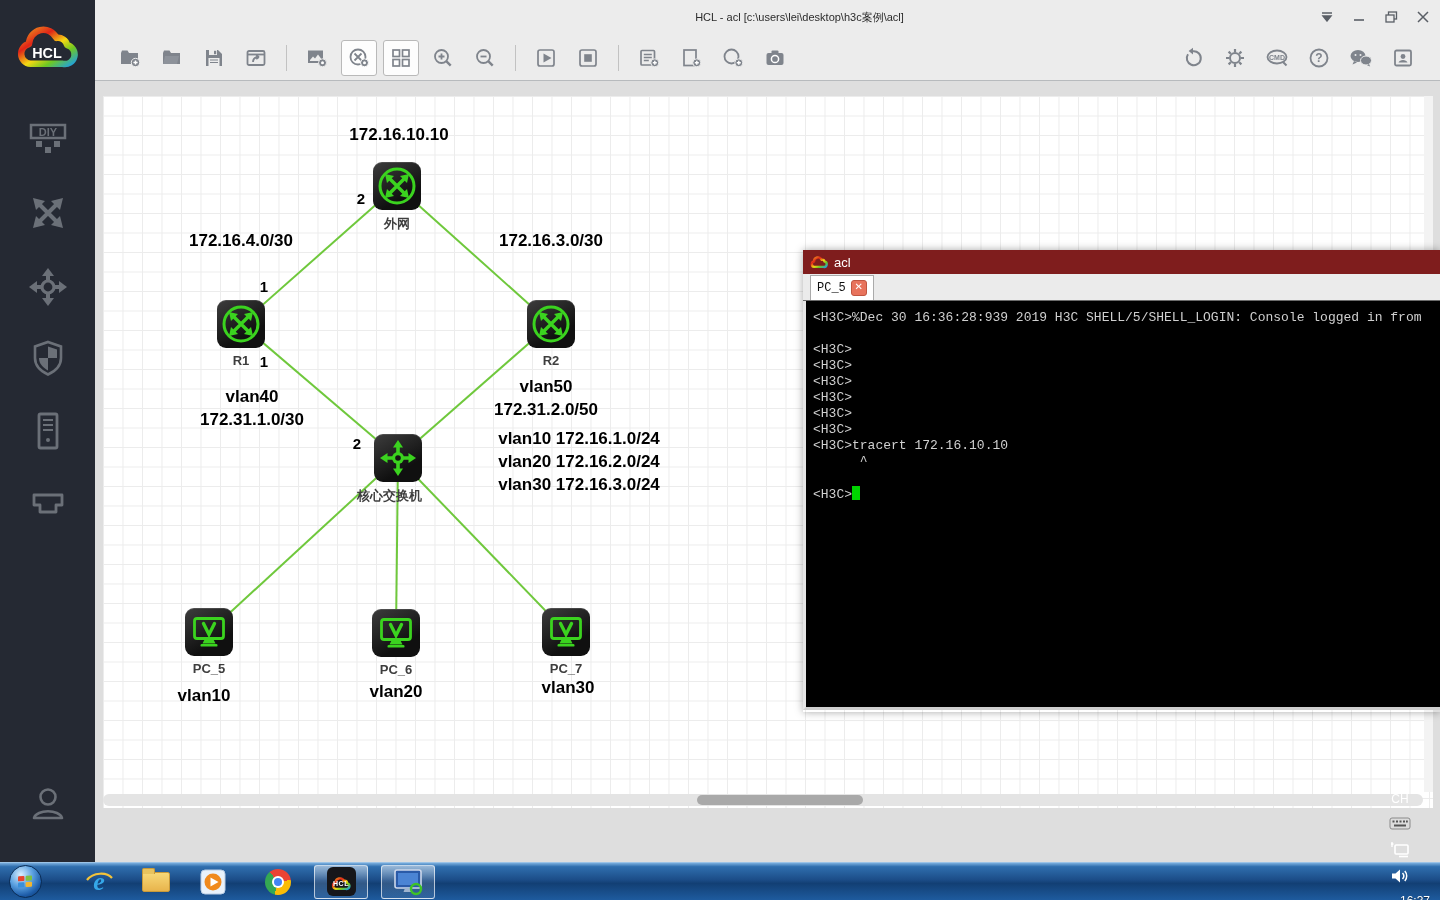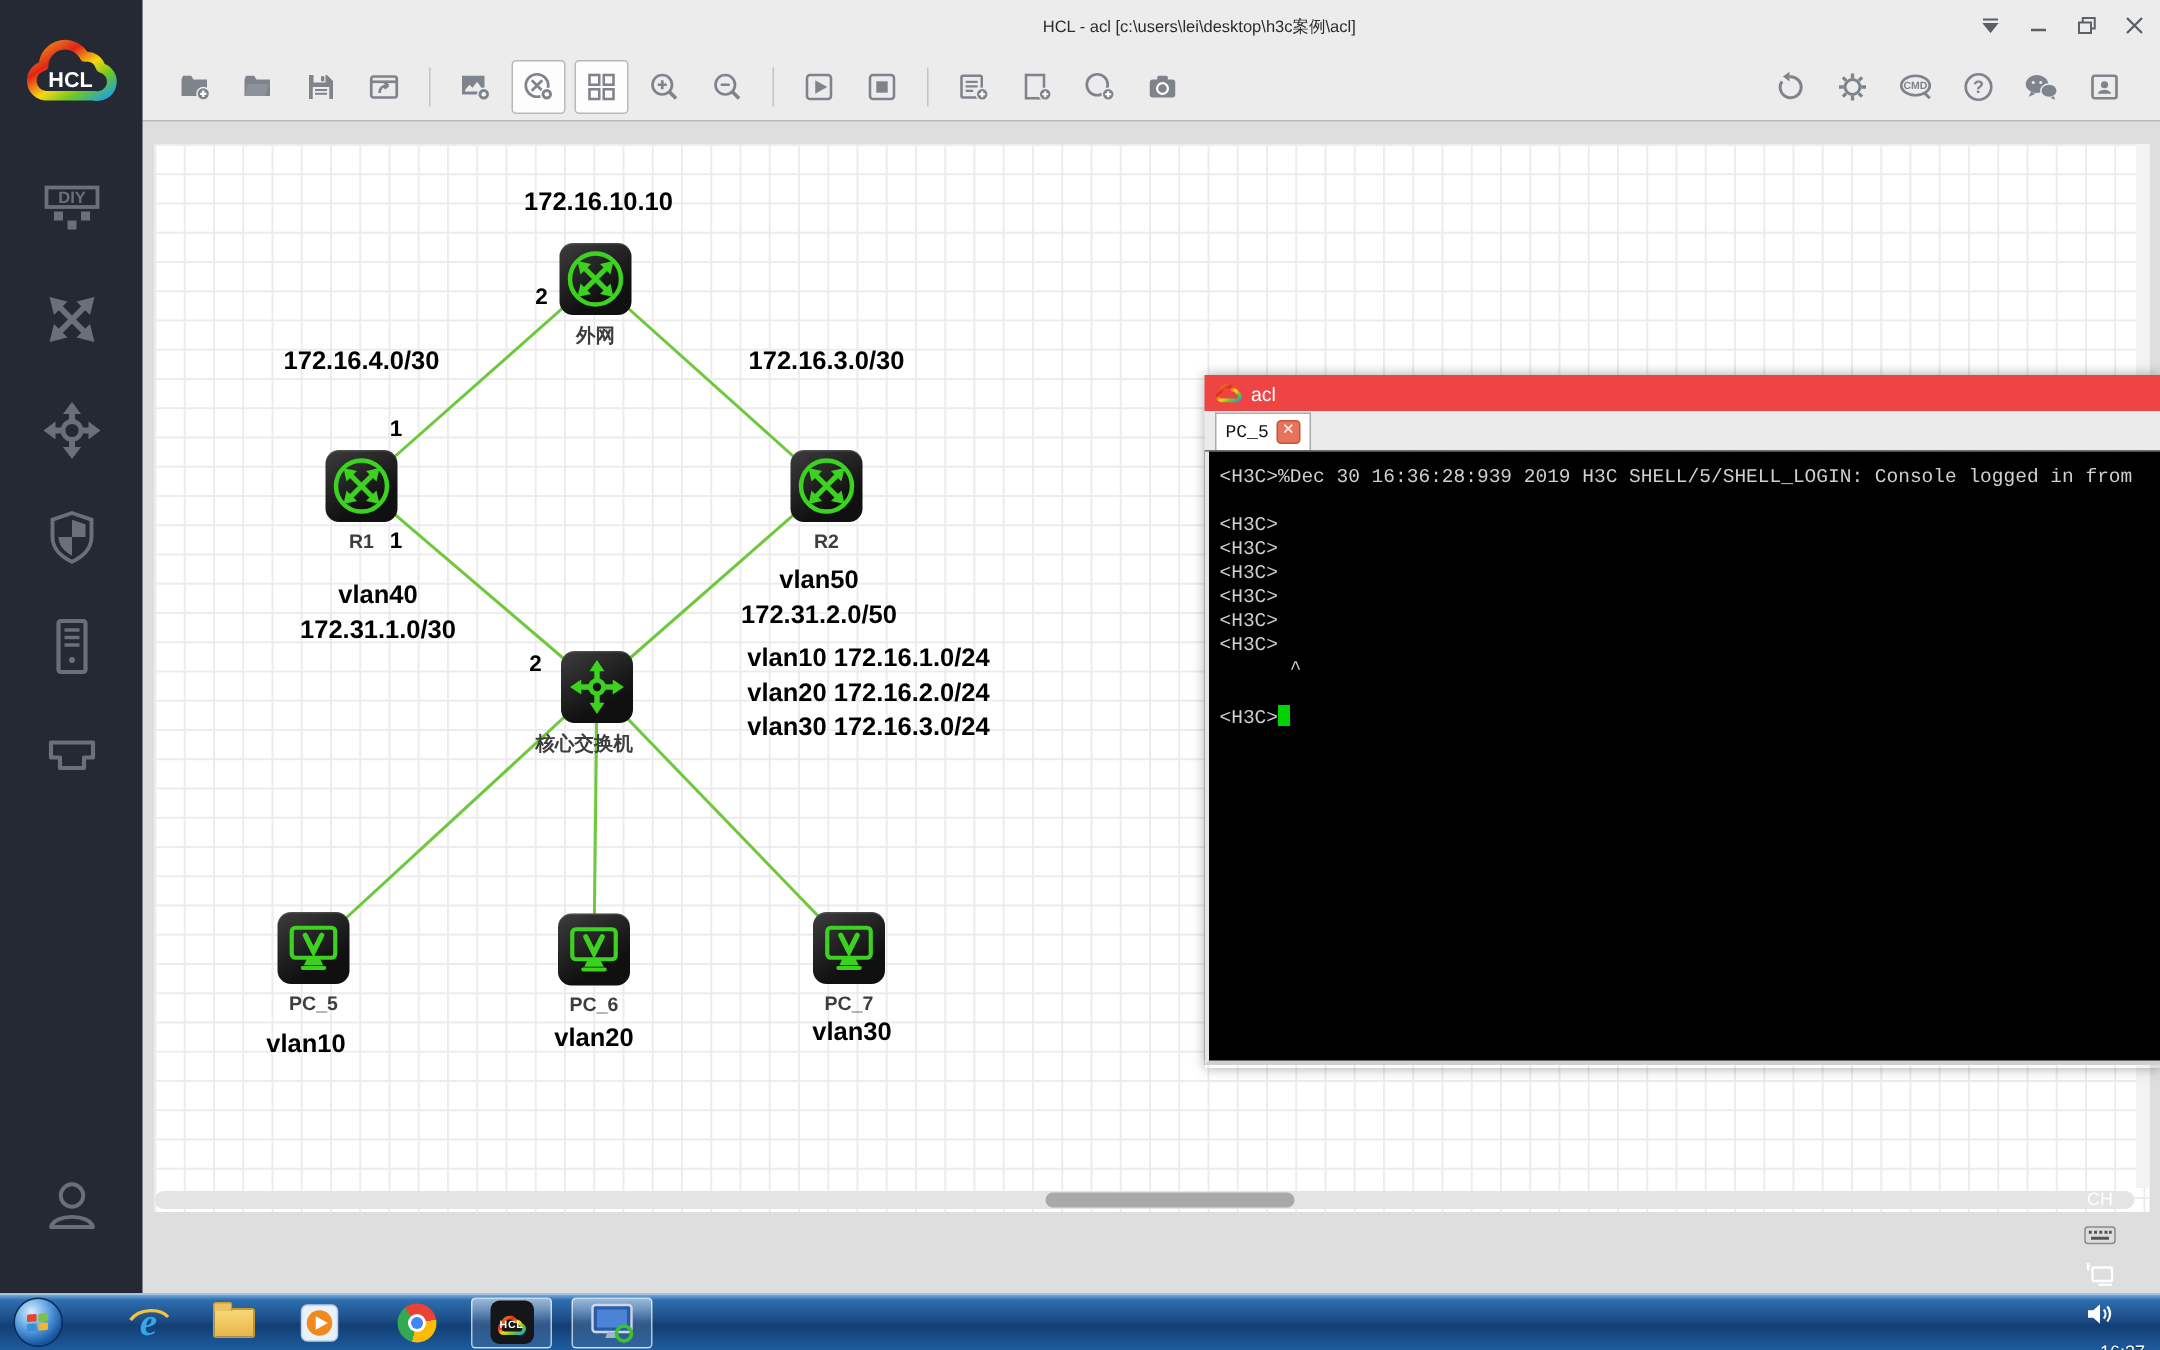--- a/index.html
+++ b/index.html
@@ -40,21 +40,21 @@
   .node-label{margin-top:5px;font-size:13px;font-weight:bold;color:#3e3e3e;white-space:nowrap;}
   .anno{position:absolute;transform:translate(-50%,-50%);font-size:17px;font-weight:bold;color:#000;white-space:nowrap;}
   .portnum{position:absolute;transform:translate(-50%,-50%);font-size:15px;font-weight:bold;color:#000;}
   #h-scroll{position:absolute;left:0;right:10px;bottom:2px;height:12px;background:#e4e4e4;border-radius:6px;}
   #h-thumb{position:absolute;left:594px;top:1px;width:166px;height:10px;background:#a9a9a9;border-radius:5px;}
   #v-scroll{position:absolute;right:0;top:0;bottom:16px;width:9px;background:#f3f3f3;}
 
   
   #terminal{position:absolute;left:803px;top:250px;width:637px;height:462px;z-index:40;
             box-shadow:0 0 8px rgba(0,0,0,.35);}
-  #term-header{height:24px;background:#ef4444;display:flex;align-items:center;padding-left:6px;}
+  #term-header{height:24px;background:#7f1d1d;display:flex;align-items:center;padding-left:6px;}
   #term-title{color:#fff;font-size:13px;margin-left:5px;}
   #term-tabs{height:26px;background:#ebebeb;border-bottom:1px solid #6b6b6b;display:flex;align-items:flex-end;}
   #term-tab{height:24px;margin-left:7px;background:#fff;border:1px solid #aaa;border-bottom:none;
             display:flex;align-items:center;padding:0 6px;gap:5px;}
   #term-tab-label{font-family:"Liberation Mono","DejaVu Sans Mono",monospace;font-size:12px;color:#111;}
   #tab-close{width:14px;height:14px;background:#e8735c;border:1px solid #c05540;border-radius:3px;
              color:#fff;font-size:10px;line-height:12px;text-align:center;font-weight:bold;cursor:pointer;}
   #term-body{height:409px;background:#000;border-left:3px solid #e6e6e6;border-bottom:3px solid #cfcfcf;
              box-sizing:border-box;padding:9px 0 0 7px;overflow:hidden;}
   .tline{height:16px;white-space:pre;font-family:"Liberation Mono","DejaVu Sans Mono",monospace;
@@ -512,20 +512,21 @@
     </div>
     <div id="term-body">
         <div class="tline">&lt;H3C&gt;%Dec 30 16:36:28:939 2019 H3C SHELL/5/SHELL_LOGIN: Console logged in from</div>
         <div class="tline"></div>
         <div class="tline">&lt;H3C&gt;</div>
         <div class="tline">&lt;H3C&gt;</div>
         <div class="tline">&lt;H3C&gt;</div>
         <div class="tline">&lt;H3C&gt;</div>
         <div class="tline">&lt;H3C&gt;</div>
         <div class="tline">&lt;H3C&gt;</div>
+        <div class="tline">&lt;H3C&gt;tracert 172.16.10.10</div>
         <div class="tline">      ^</div>
         <div class="tline"></div>
         <div class="tline">&lt;H3C&gt;<span class="cursor"></span></div>
       </div>
   </div>
 
 
   <div id="taskbar">
     <div id="start-orb">
       <div id="orb-circle">

